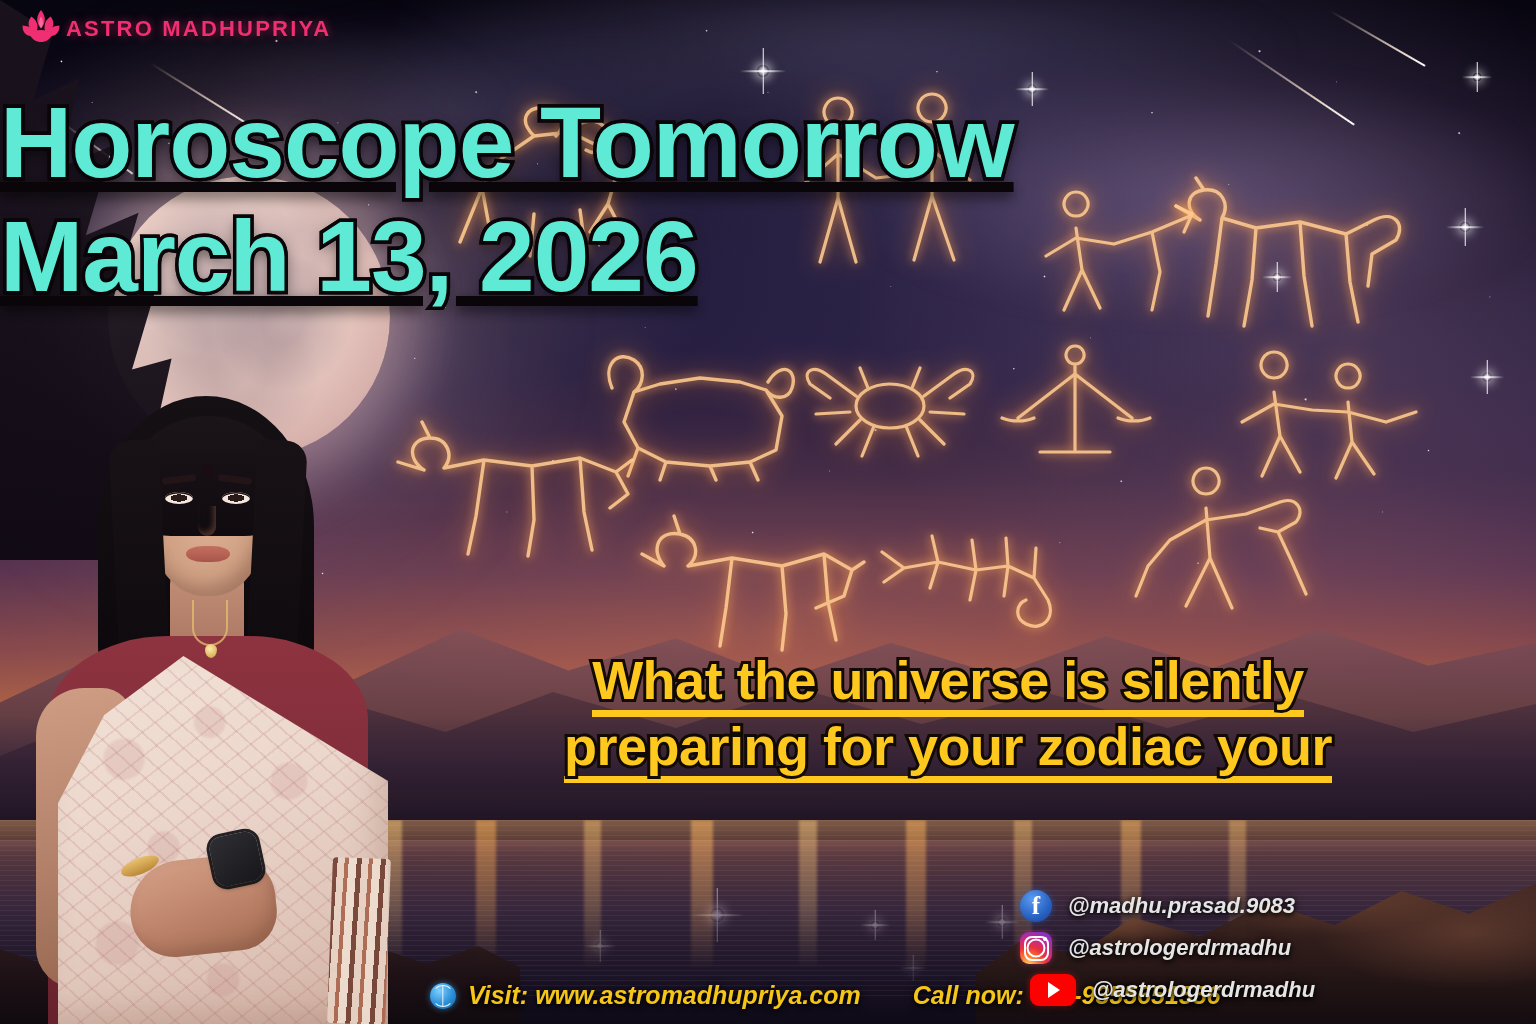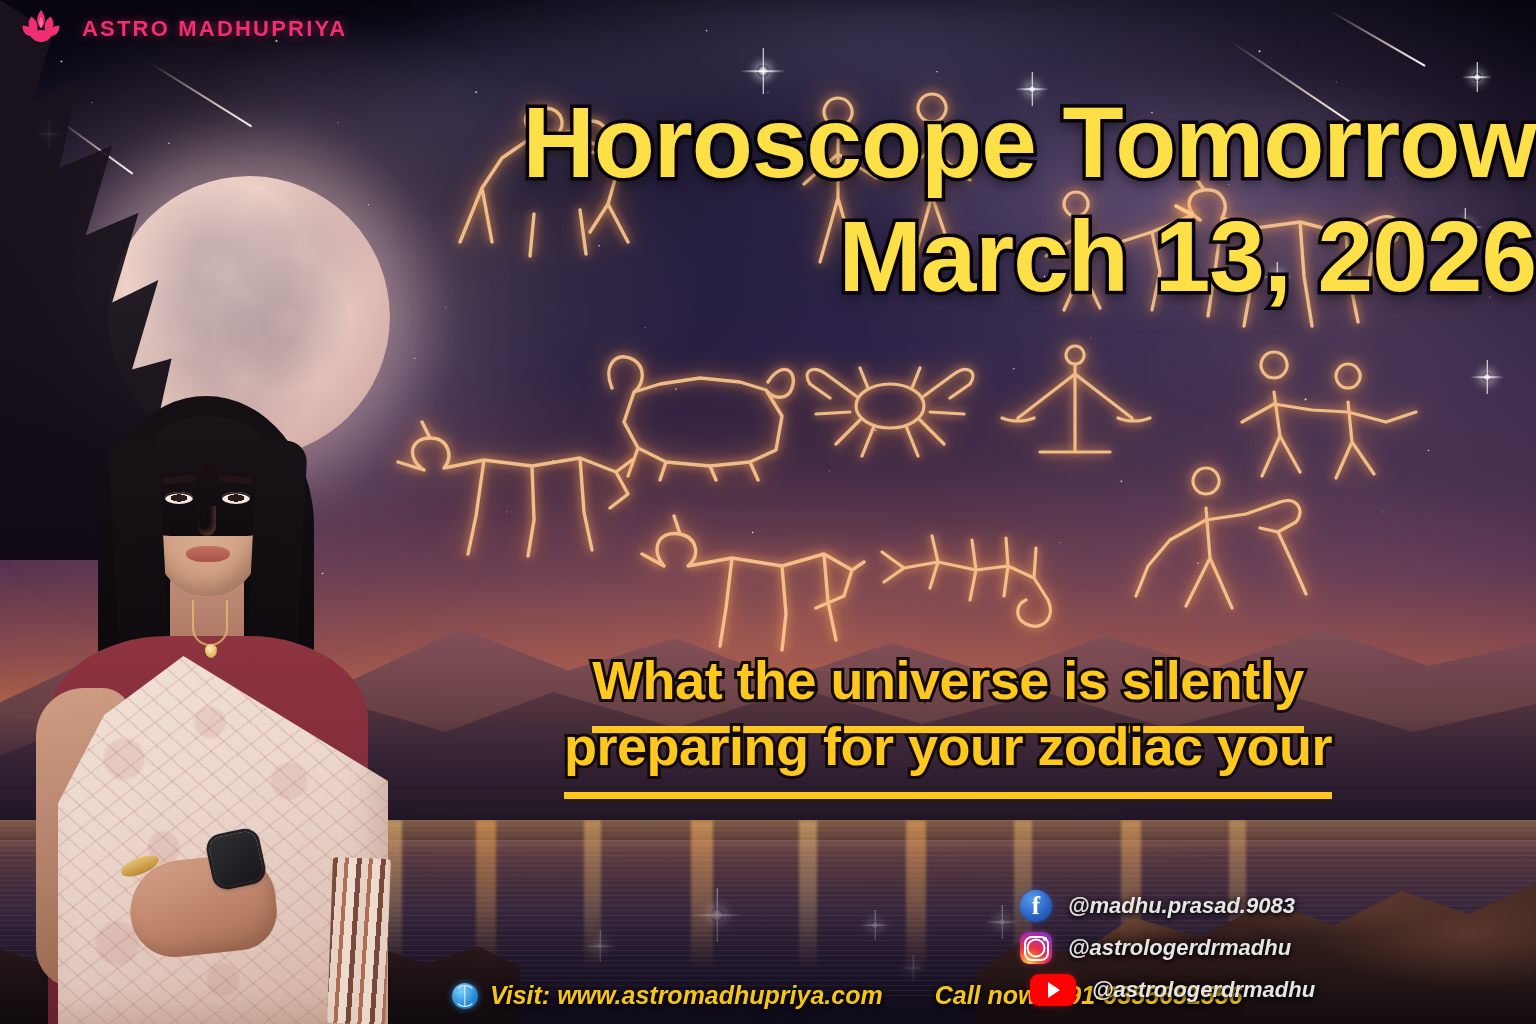--- a/index.html
+++ b/index.html
@@ -325,54 +325,55 @@
     border:2.5px solid rgba(226,190,110,.78); border-top:none;
     border-radius:0 0 20px 20px;
   }
   .pr-pendant {
     position:absolute; left:193px; top:256px; width:12px; height:14px;
     background:radial-gradient(circle at 40% 35%, #ffe9a8, #c89a3c);
     border-radius:50% 50% 50% 50% / 40% 40% 60% 60%;
   }
 
   
-  .logo { position:absolute; left:20px; top:8px; display:flex; align-items:center; gap:20px; }
+  .logo { position:absolute; left:20px; top:8px; display:flex; align-items:center; gap:4px; }
   .logo-text {
     color:#ef2f72; font-size:22px; font-weight:bold; letter-spacing:2.2px;
     text-shadow:0 0 8px rgba(239,47,114,.55), 0 1px 2px rgba(0,0,0,.8);
     font-family:"Liberation Sans", sans-serif;
   }
 
   
   .headline {
-    position:absolute; left:0; right:0; top:92px; text-align:right;
+    position:absolute; left:0; right:0; top:92px; text-align:left;
     font-family:"Liberation Sans", sans-serif; font-weight:bold;
-    color:#fde047; line-height:1.0; letter-spacing:-1px;
+    color:#5eead4; line-height:1.0; letter-spacing:-1px;
     -webkit-text-stroke:7px #0a0508; paint-order:stroke fill;
     text-shadow:0 5px 14px rgba(0,0,0,.62);
+    text-decoration:underline;
   }
   .headline .l1 { display:block; font-size:100px; }
-  .headline .l2 { display:block; font-size:100px; margin-top:14px;margin-left:8px; }
+  .headline .l2 { display:block; font-size:100px; margin-top:14px; }
 
   
   .subhead {
     position:absolute; left:420px; right:60px; top:648px; text-align:center;
     font-family:"Liberation Sans", sans-serif; font-weight:bold;
     color:#FFC81E; font-size:54px; line-height:1.22; letter-spacing:-.5px;
     -webkit-text-stroke:6px #120a04; paint-order:stroke fill;
   }
   .subhead .sl { display:block; }
   .subhead .sl span {
-    border-bottom:7px solid #FFC81E; padding-bottom:16px;
+    border-bottom:7px solid #FFC81E; padding-bottom:0;
     -webkit-text-stroke:6px #120a04; paint-order:stroke fill;margin-top:8px;
   }
 
   
   .footer-left {
-    position:absolute; left:430px; bottom:14px; display:flex; align-items:center; gap:52px;margin-left:22px;
+    position:absolute; left:430px; bottom:14px; display:flex; align-items:center; gap:52px;
   }
   .visit-row { display:flex; align-items:center; gap:12px; }
   .globe {
     width:26px; height:26px; border-radius:50%;
     background:radial-gradient(circle at 36% 30%, #7fd0ff 0%, #2a8fd8 55%, #14609f 100%);
     position:relative; flex:0 0 auto;
     box-shadow:0 0 6px rgba(60,160,230,.6);
   }
   .globe::before {
     content:""; position:absolute; inset:2px; border-radius:50%;

